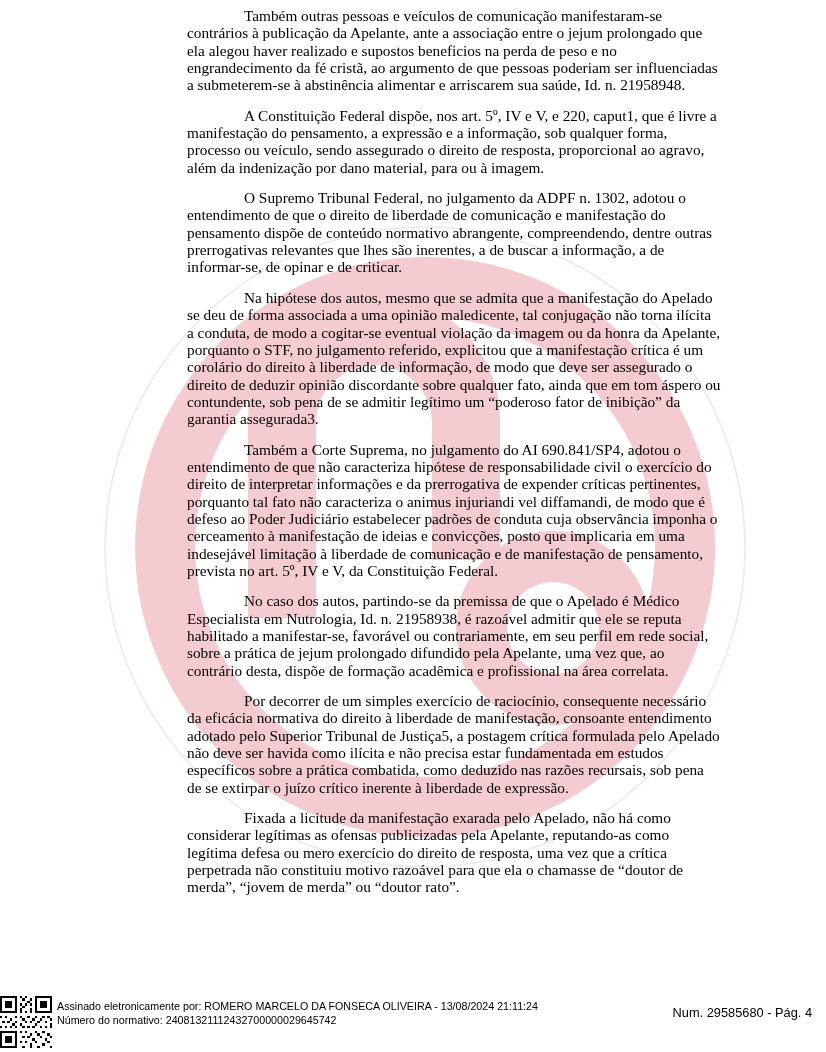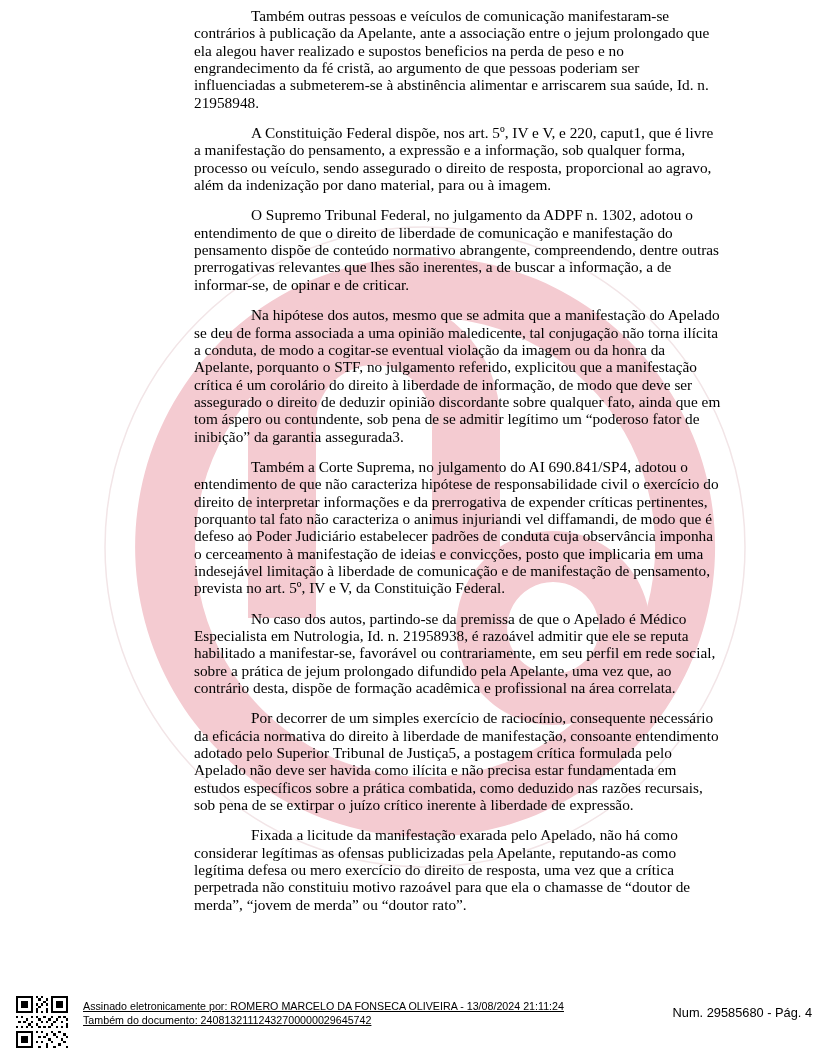--- a/index.html
+++ b/index.html
@@ -9,26 +9,25 @@
     background:#ffffff;
     overflow:hidden;
     font-family:"Liberation Serif", serif;
   }
   .watermark{position:absolute;left:0;top:0;pointer-events:none;}
   .body-text{
     position:absolute;left:187px;top:7px;width:534px;
     font-size:15.3px;line-height:17.35px;color:#000;
     text-align:left;
   }
-  .body-text p{margin:0 0 13px 7px;text-indent:57px;}
+  .body-text p{margin:0 0 13px 0;text-indent:57px;}
   .footer{
-    position:absolute;left:16px;bottom:4px;
-    display:flex;align-items:flex-start;gap:15px;
+    position:absolute;left:0;bottom:4px;
+    display:flex;align-items:flex-start;gap:5px;
     font-family:"Liberation Sans", sans-serif;
-    text-decoration:underline;
   }
   .qr{width:52px;height:52px;display:block;}
   .sig-lines{font-size:10.7px;line-height:13.8px;color:#000;padding-top:4px;white-space:nowrap;}
   .page-ref{
     position:absolute;right:14px;bottom:32px;
     font-family:"Liberation Sans", sans-serif;
     font-size:12.8px;color:#000;margin-left:36px;
   }
 </style>
 </head>
@@ -70,19 +69,19 @@
           <rect x="15" y="1" width="5" height="5" fill="#fff"></rect>
           <rect x="16" y="2" width="3" height="3"></rect>
         <rect x="0" y="14" width="7" height="7"></rect>
           <rect x="1" y="15" width="5" height="5" fill="#fff"></rect>
           <rect x="2" y="16" width="3" height="3"></rect>
         <path d="M8,0h1v1h-1z M10,0h1v1h-1z M9,1h1v1h-1z M12,1h1v1h-1z M11,2h1v1h-1z M8,3h1v1h-1z M10,3h1v1h-1z M12,3h1v1h-1z M9,4h1v1h-1z M8,5h1v1h-1z M12,5h1v1h-1z M8,6h1v1h-1z M10,6h1v1h-1z M12,6h1v1h-1z M6,8h1v1h-1z M6,10h1v1h-1z M6,12h1v1h-1z M0,8h1v1h-1z M2,8h1v1h-1z M4,9h1v1h-1z M1,10h1v1h-1z M3,10h1v1h-1z M5,11h1v1h-1z M0,12h1v1h-1z M2,12h1v1h-1z M4,12h1v1h-1z M8,8h1v1h-1z M11,8h1v1h-1z M14,8h1v1h-1z M17,8h1v1h-1z M19,8h1v1h-1z M9,9h1v1h-1z M13,9h1v1h-1z M16,9h1v1h-1z M20,9h1v1h-1z M10,10h1v1h-1z M12,10h1v1h-1z M15,10h1v1h-1z M18,10h1v1h-1z M8,11h1v1h-1z M14,11h1v1h-1z M20,11h1v1h-1z M9,12h1v1h-1z M11,12h1v1h-1z M13,12h1v1h-1z M16,12h1v1h-1z M18,12h1v1h-1z M20,12h1v1h-1z M8,14h1v1h-1z M10,14h1v1h-1z M14,14h1v1h-1z M17,14h1v1h-1z M12,15h1v1h-1z M15,15h1v1h-1z M19,15h1v1h-1z M9,16h1v1h-1z M11,16h1v1h-1z M16,16h1v1h-1z M20,16h1v1h-1z M13,17h1v1h-1z M18,17h1v1h-1z M8,18h1v1h-1z M10,18h1v1h-1z M14,18h1v1h-1z M19,18h1v1h-1z M12,19h1v1h-1z M17,19h1v1h-1z M9,20h1v1h-1z M12,20h1v1h-1z M15,20h1v1h-1z M20,20h1v1h-1z"></path>
       </g>
     </svg>
     <div class="sig-lines">
       <div>Assinado eletronicamente por: ROMERO MARCELO DA FONSECA OLIVEIRA - 13/08/2024 21:11:24</div>
-      <div>Também do documento: 24081321112432700000029645742</div>
+      <div>Número do normativo: 24081321112432700000029645742</div>
     </div>
   </div>
 
   <div class="page-ref">Num. 29585680 - Pág. 4</div>
 
 </div>
 
 </body></html>

